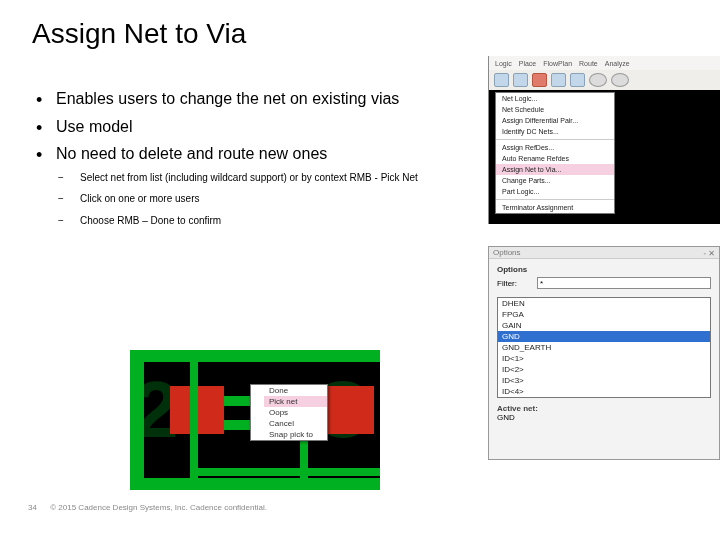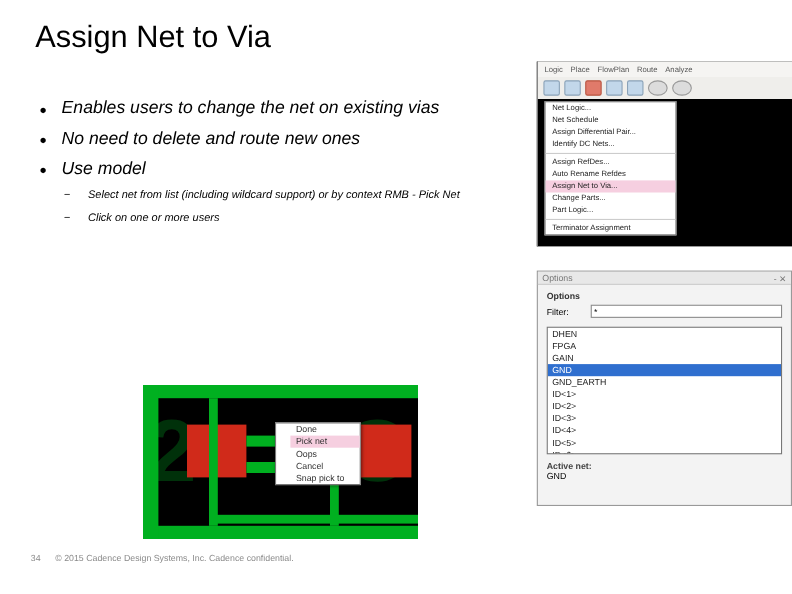--- a/index.html
+++ b/index.html
@@ -1,20 +1,20 @@
 <!DOCTYPE html>
 <html><head>
 <meta charset="utf-8">
 <style>
   * { box-sizing: border-box; margin: 0; padding: 0; }
   html, body { width: 720px; height: 540px; background: #fff; font-family: Arial, Helvetica, sans-serif; color: #000; }
   .slide { position: relative; width: 720px; height: 540px; }
   .title { position: absolute; left: 32px; top: 18px; font-size: 28px; font-weight: 400; }
   .content { position: absolute; left: 34px; top: 88px; width: 400px; font-size: 16px; line-height: 1.35; }
-  .content ul { list-style: none; font-style: italic; }
+  .content ul { list-style: none; }
   .content li.bullet { position: relative; padding-left: 22px; margin-bottom: 6px; }
   .content li.bullet::before { content: "•"; position: absolute; left: 2px; top: 0; color: #000; font-size: 18px; }
   .content ul.sub { margin-top: 6px; margin-left: 22px; font-size: 10px; }
   .content li.sub-item { position: relative; padding-left: 24px; margin-bottom: 8px; }
   .content li.sub-item::before { content: "−"; position: absolute; left: 2px; top: 0; }
 
   
   .menu-shot { position: absolute; right: 0; top: 56px; width: 232px; height: 168px; background: #000; border-left: 1px solid #888; }
   .ribbon-tabs { position: absolute; left: 0; top: 0; width: 232px; height: 14px; background: #f5f4f2; font-size: 7px; display: flex; gap: 7px; padding-left: 6px; align-items: center; color: #555; }
   .toolbar-icons { position: absolute; left: 0; top: 14px; width: 232px; height: 20px; background: #efeeeb; display: flex; gap: 4px; padding: 3px 5px; }
@@ -26,21 +26,21 @@
   .dropdown .sep { height: 0; border-top: 1px solid #ccc; margin: 2px 0; }
   .dropdown .dd-item.hi { background: #f6cfe0; }
 
   
   .opt-shot { position: absolute; right: 0; top: 246px; width: 232px; height: 214px; background: #f3f3f3; border: 1px solid #999; font-size: 8px; }
   .opt-shot .titlebar { height: 12px; background: #e8e8e8; border-bottom: 1px solid #ccc; display: flex; align-items: center; justify-content: space-between; padding: 0 4px; color: #777; }
   .opt-shot .pane { padding: 6px 8px; }
   .opt-shot .small-lbl { font-size: 8px; color: #333; margin-bottom: 3px; display: block; }
   .opt-shot .filter-row { display: flex; align-items: center; gap: 20px; margin-bottom: 8px; }
   .opt-shot .filter-row input { flex: 1; height: 12px; font-size: 8px; border: 1px solid #8a8a8a; padding: 0 2px; }
-  .opt-shot .listbox { width: 100%; height: 116px; background: #fff; border: 1px solid #777; overflow: hidden; }
+  .opt-shot .listbox { width: 100%; height: 101px; background: #fff; border: 1px solid #777; overflow: hidden; }
   .opt-shot .listbox .row { height: 11px; font-size: 8px; padding: 0 4px; line-height: 11px; color: #222; }
   .opt-shot .listbox .row.sel { background: #2f6fcf; color: #fff; }
   .opt-shot .active { margin-top: 6px; font-size: 8px; }
   .opt-shot .active b { display: block; color: #444; font-weight: bold; }
 
   
   .pcb-shot { position: absolute; left: 130px; top: 350px; width: 250px; height: 140px; background: #000; }
   .pcb-shot .trace { position: absolute; background: #00b020; }
   .pcb-shot .pad  { position: absolute; background: #d02a1a; }
   .ctx-menu { position: absolute; width: 78px; background: #fff; border: 1px solid #777; font-size: 8px; box-shadow: 1px 1px 3px rgba(0,0,0,.5); padding-left: 13px; }
@@ -59,26 +59,27 @@
 </head>
 <body>
 
 <div class="slide">
 
   <h1 class="title">Assign Net to Via</h1>
 
   <div class="content">
     <ul>
       <li class="bullet">Enables users to change the net on existing vias</li>
+      <li class="bullet">Use model</li>
       <li class="bullet">No need to delete and route new ones</li>
-      <li class="bullet">Use model</li>
     </ul>
     <ul class="sub">
       <li class="sub-item">Select net from list (including wildcard support) or by context RMB - Pick Net</li>
       <li class="sub-item">Click on one or more users</li>
+      <li class="sub-item">Choose RMB – Done to confirm</li>
     </ul>
   </div>
 
   <div class="menu-shot">
     <div class="ribbon-tabs">
       <span>Logic</span>
       <span>Place</span>
       <span>FlowPlan</span>
       <span>Route</span>
       <span>Analyze</span>

